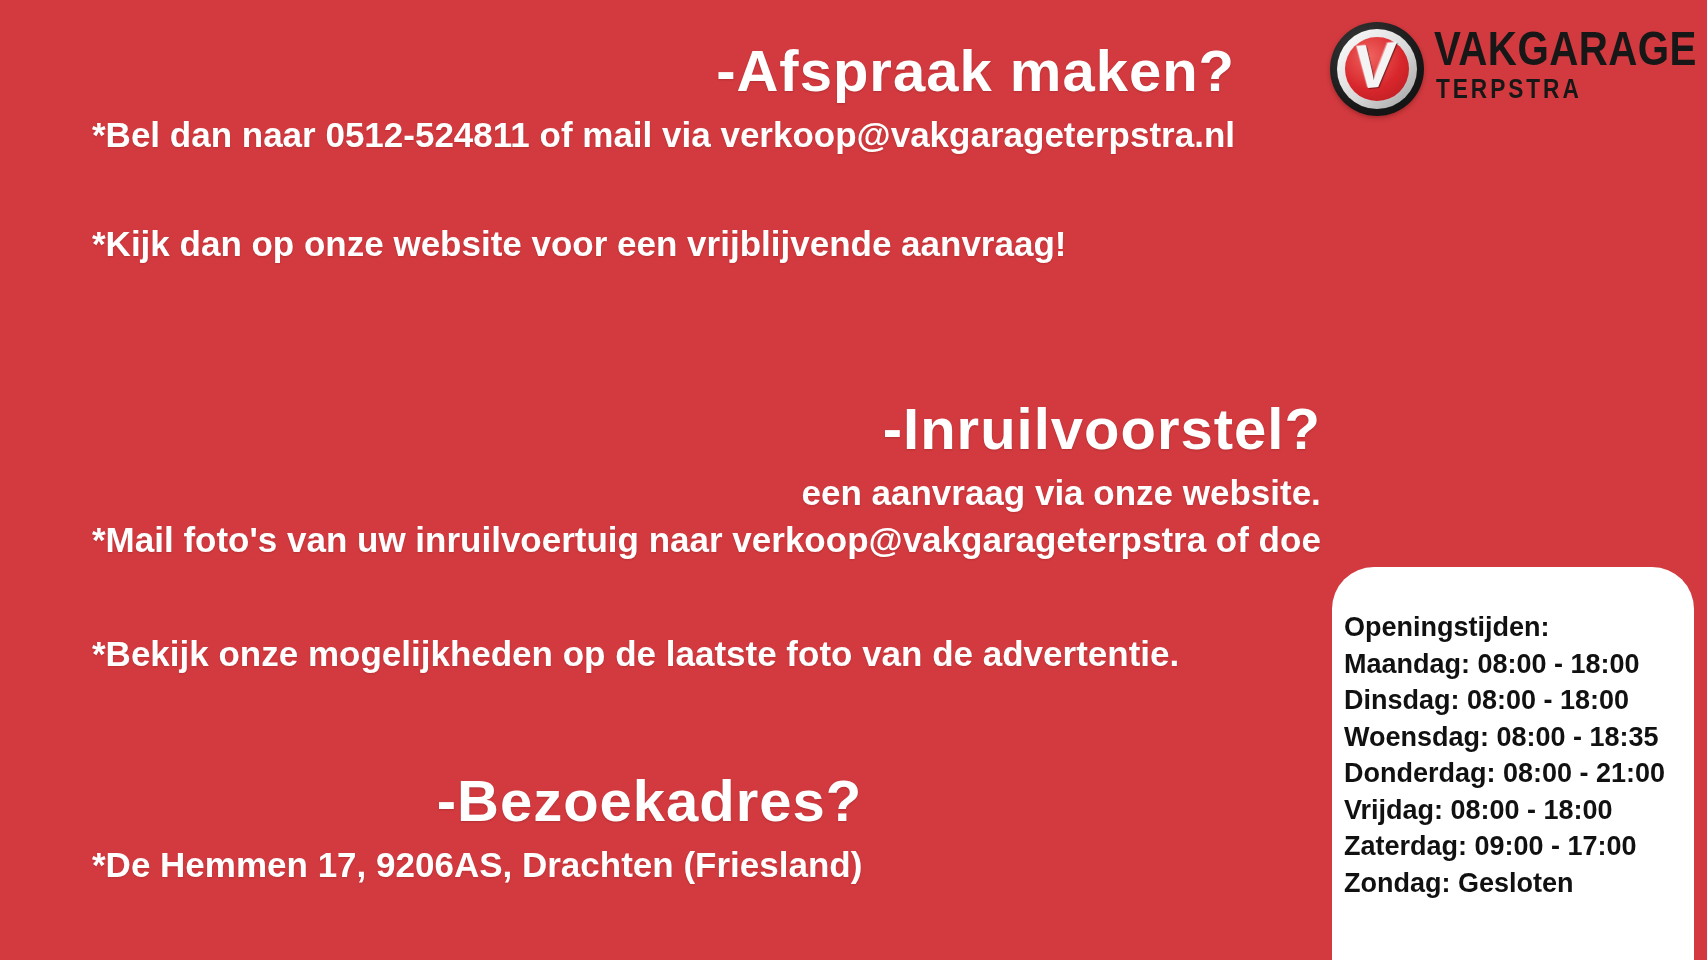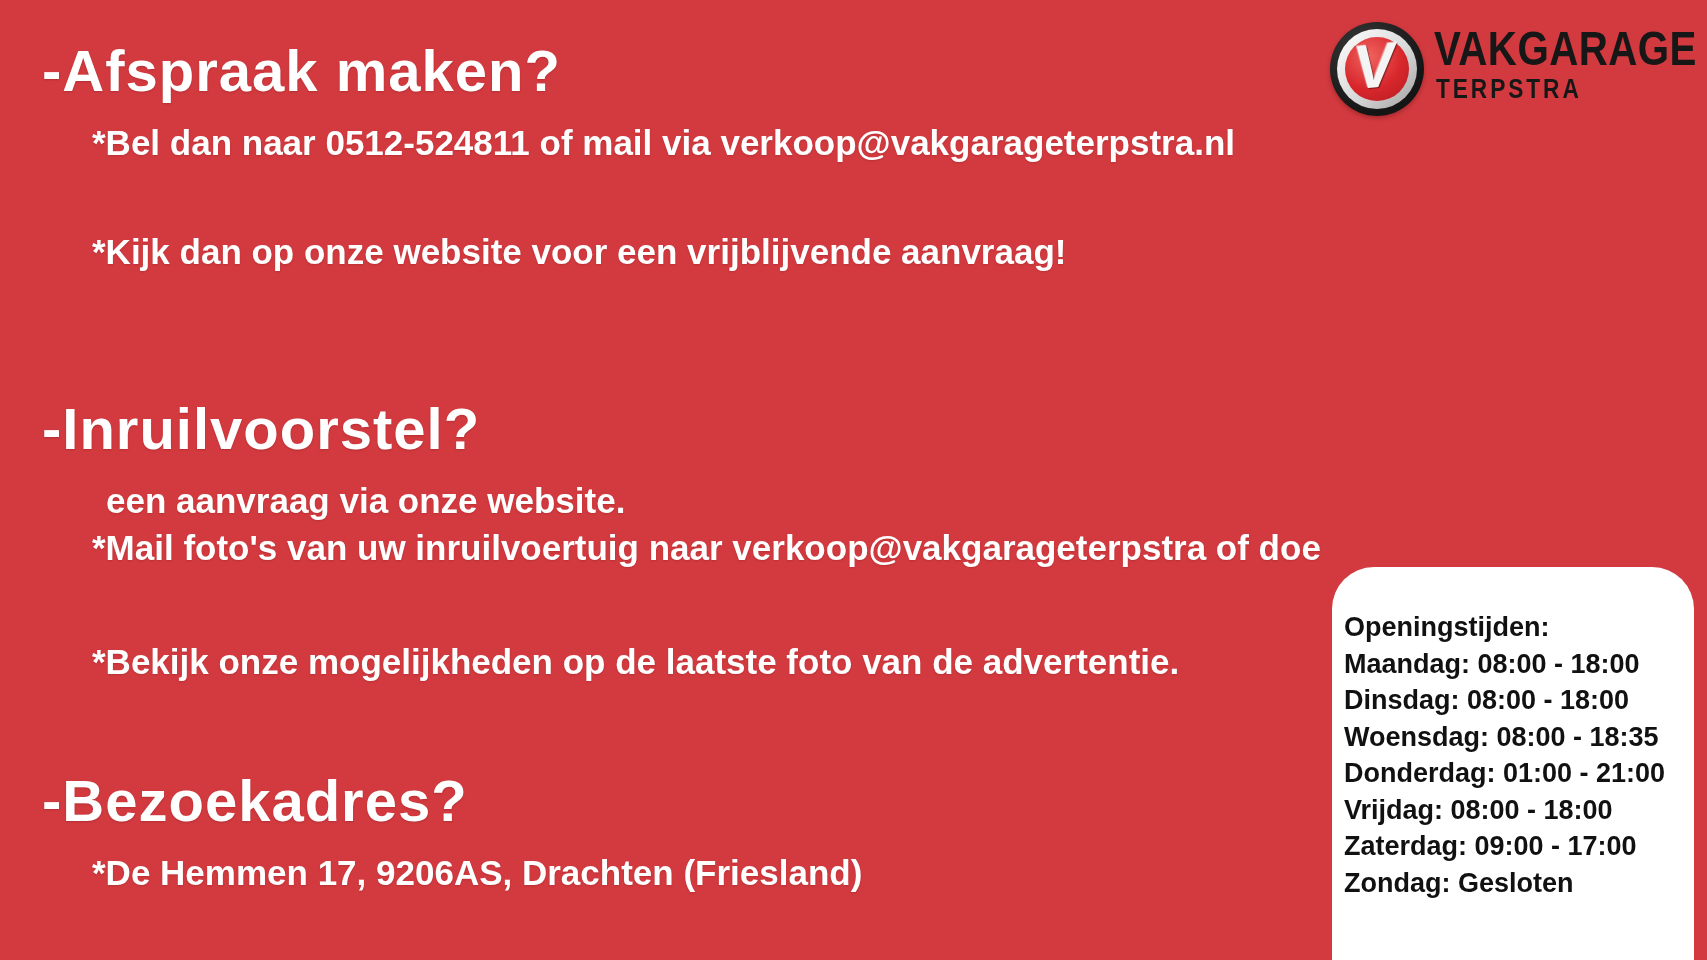--- a/index.html
+++ b/index.html
@@ -14,32 +14,33 @@
     background: #d23a3f;
     font-family: "Liberation Sans", "DejaVu Sans", sans-serif;
     -webkit-font-smoothing: antialiased;
   }
 
   
   .section {
     position: absolute;
     left: 42px;
     color: #ffffff;
+    text-align: right;
   }
   .section .heading {
     font-size: 58px;
     font-weight: 700;
     line-height: 65px;
     letter-spacing: 1px;
     white-space: nowrap;
     text-shadow: 0 1px 2px rgba(90,10,12,0.25);
   }
   .section .subtext {
     margin-left: 50px;
-    margin-top: 16px;
+    margin-top: 8px;
     font-size: 35px;
     font-weight: 700;
     line-height: 47px;
     white-space: nowrap;
     text-shadow: 0 1px 2px rgba(90,10,12,0.2);
   }
   .section .subtext .subline { white-space: nowrap; }
   .section .subtext .subline.continued { margin-left: 14px; }
 
   #section-afspraak    { top: 38px; }
@@ -184,17 +185,17 @@
     <div class="logo-brand">VAKGARAGE</div>
     <div class="logo-subbrand">TERPSTRA</div>
   </div>
 </div>
 
 <div class="hours-card">
   <div class="hours-line">Openingstijden:</div>
   <div class="hours-line">Maandag: 08:00 - 18:00</div>
   <div class="hours-line">Dinsdag: 08:00 - 18:00</div>
   <div class="hours-line">Woensdag: 08:00 - 18:35</div>
-  <div class="hours-line">Donderdag: 01:00 - 21:00</div>
+  <div class="hours-line">Donderdag: 08:00 - 21:00</div>
   <div class="hours-line">Vrijdag: 08:00 - 18:00</div>
   <div class="hours-line">Zaterdag: 09:00 - 17:00</div>
   <div class="hours-line">Zondag: Gesloten</div>
 </div>
 
 </body></html>

